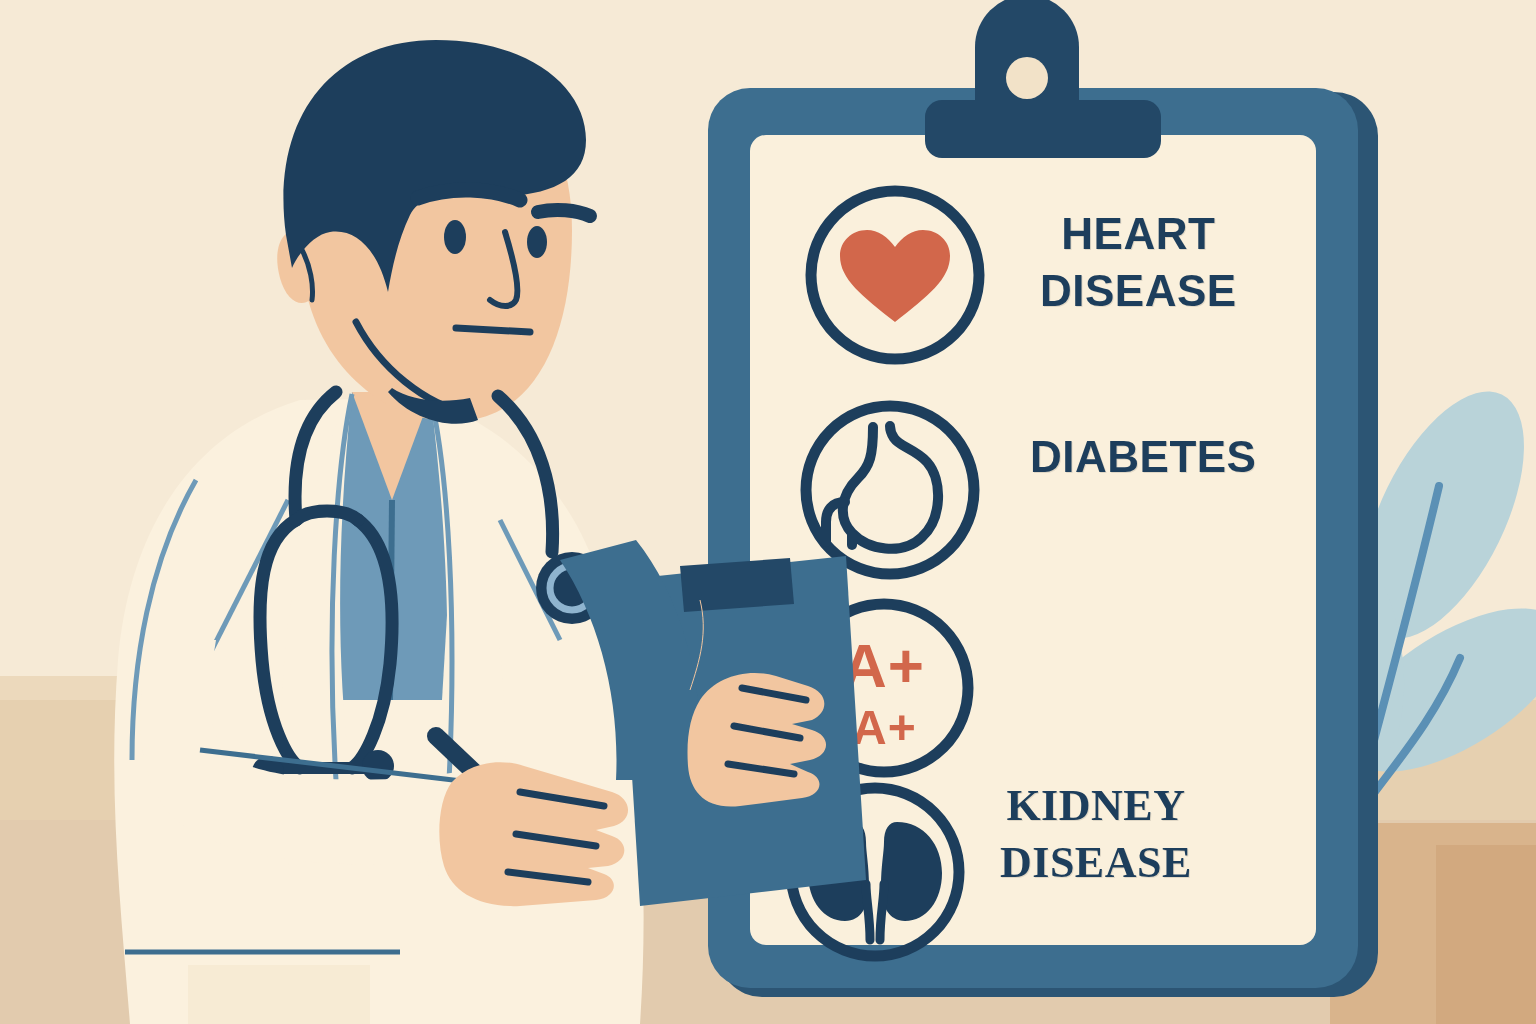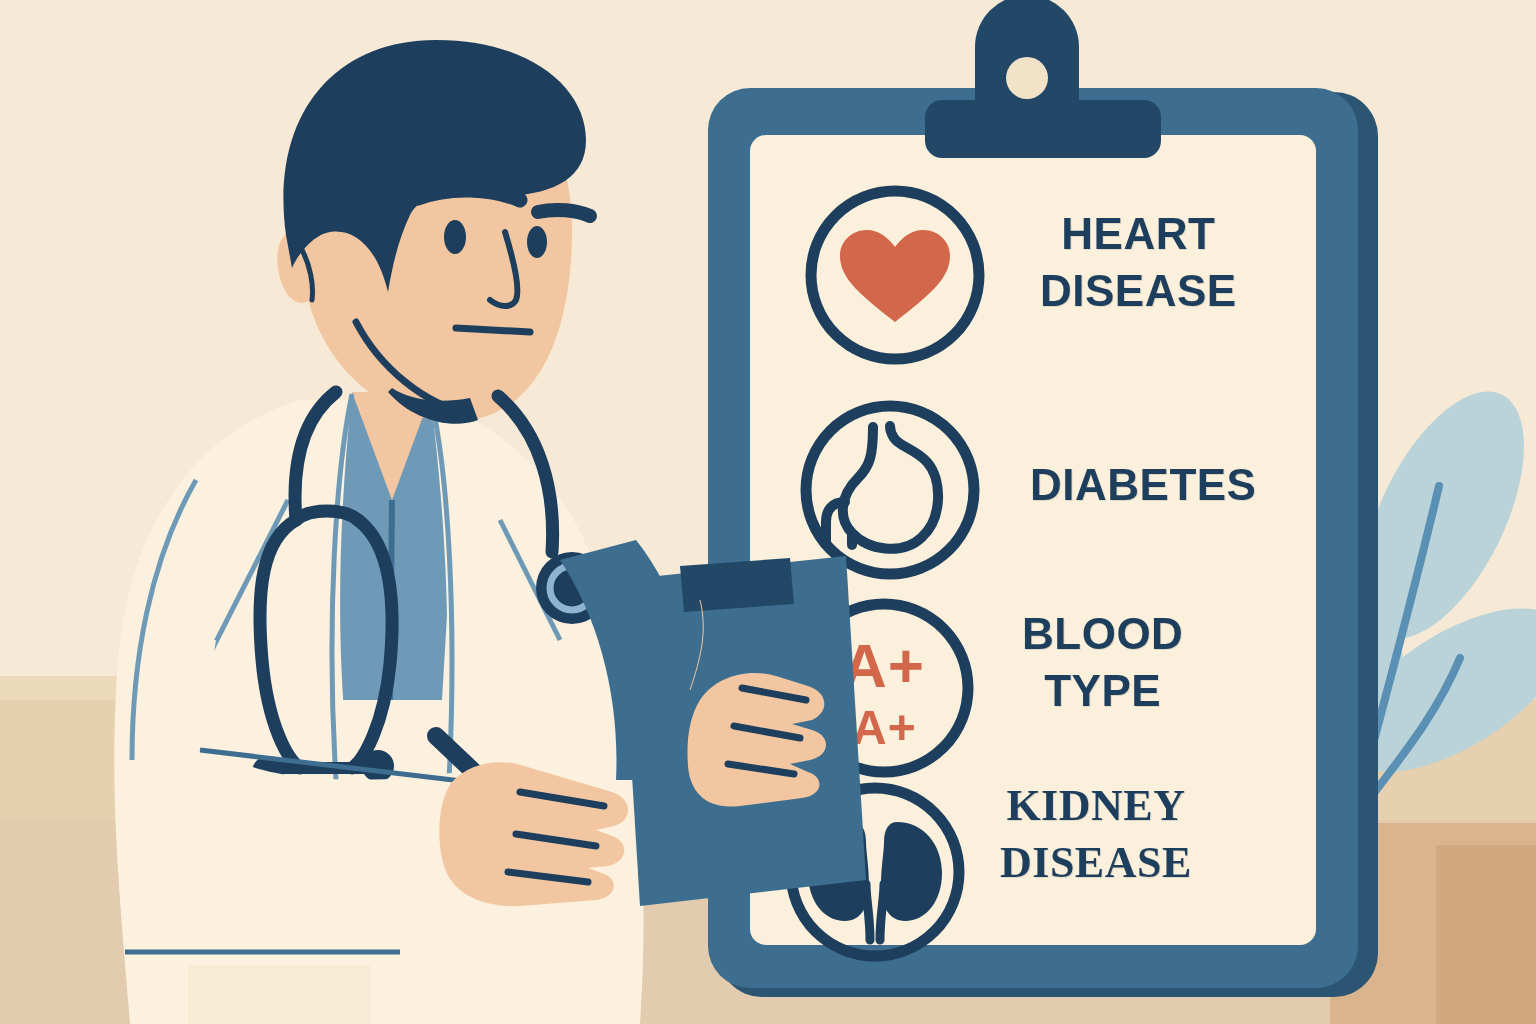--- a/index.html
+++ b/index.html
@@ -112,23 +112,21 @@
         <path d="M884 884 C884 900 880 915 880 940" stroke="#1d3e5c" stroke-width="9" fill="none" stroke-linecap="round"></path>
       </g>
     </g>
   </svg>
 
   <div class="bt-glyph" style="left:842px; top:630px; font-size:62px;">A+</div>
   <div class="bt-glyph" style="left:852px; top:700px; font-size:48px;">A+</div>
 
   <div class="checklist-label" style="left:1040px; top:205px;">Heart
 Disease</div>
-  <div class="checklist-label" style="left:1030px; top:428px;margin-top:28px;">Diabetes</div>
-  <div class="checklist-label" style="left:1022px; top:605px;">Blood
-Type</div>
+  <div class="checklist-label" style="left:1030px; top:428px;">Diabetes</div>
   <div class="checklist-label" style="left:1000px; top:777px;font-family:Liberation Serif, serif;">Kidney
 Disease</div>
 
   <svg class="layer" viewBox="0 0 1536 1024">
 
     <g>
       <path d="M300 400 C200 430 130 520 118 660 C108 790 120 900 130 1024 L640 1024 C650 880 640 700 600 580 C570 485 500 420 420 398 Z" fill="#fbf1de"></path>
 
       <path d="M352 392 L430 392 L452 530 L442 700 L330 700 L318 520 Z" fill="#6e9ab8"></path>
       <path d="M352 392 L392 500 L432 392 Z" fill="#f2c6a0"></path>

